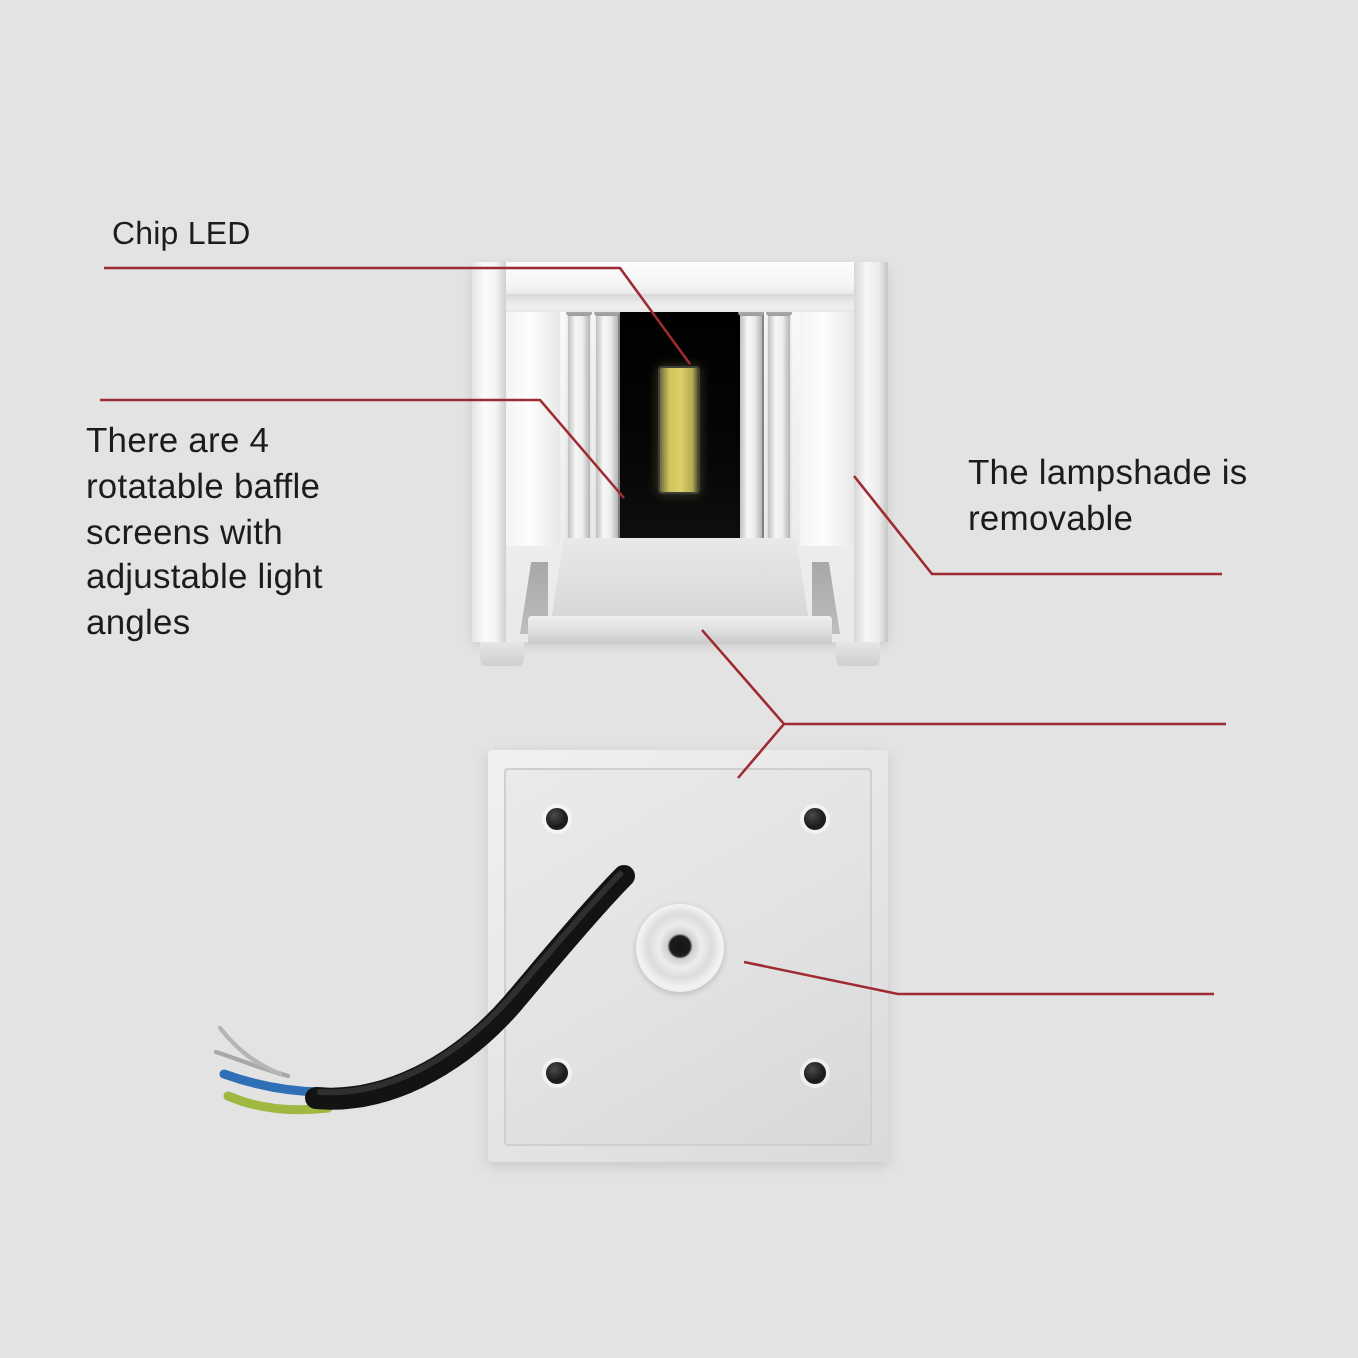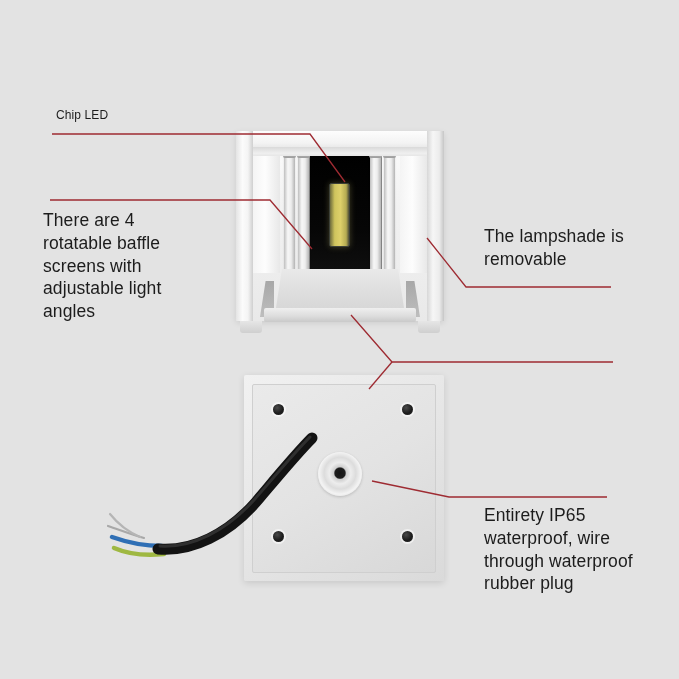--- a/index.html
+++ b/index.html
@@ -25,21 +25,21 @@
     font-family: "Liberation Sans", sans-serif;
     font-size: 17.5px;
     line-height: 1.30;
     color: #1c1c1c;
     white-space: pre-line;
     letter-spacing: 0.1px;
   }
   .anno.small {
     font-size: 16px;
   }
-  #anno-chip    { left: 56px;  top: 108px; font-size: 12px; }
+  #anno-chip    { left: 56px;  top: 108px; font-size: 16px; }
   #anno-baffle  { left: 43px;  top: 209px; width: 200px; }
   #anno-shade   { left: 484px; top: 225px; width: 190px; }
   #anno-body    { left: 455px; top: 366px; width: 225px; }
   #anno-ip65    { left: 484px; top: 504px; width: 195px; }
 
   
   #leaders {
     position: absolute;
     left: 0; top: 0;
     width: 679px;
@@ -314,18 +314,14 @@
   <div class="anno" id="anno-baffle">There are 4
 rotatable baffle
 screens with
 adjustable light
 angles</div>
 
   <div class="anno" id="anno-shade">The lampshade is
 removable</div>
 
 
-  <div class="anno" id="anno-ip65">Entirety IP65
-waterproof, wire
-through waterproof
-rubber plug</div>
 
 </div>
 
 </body></html>

